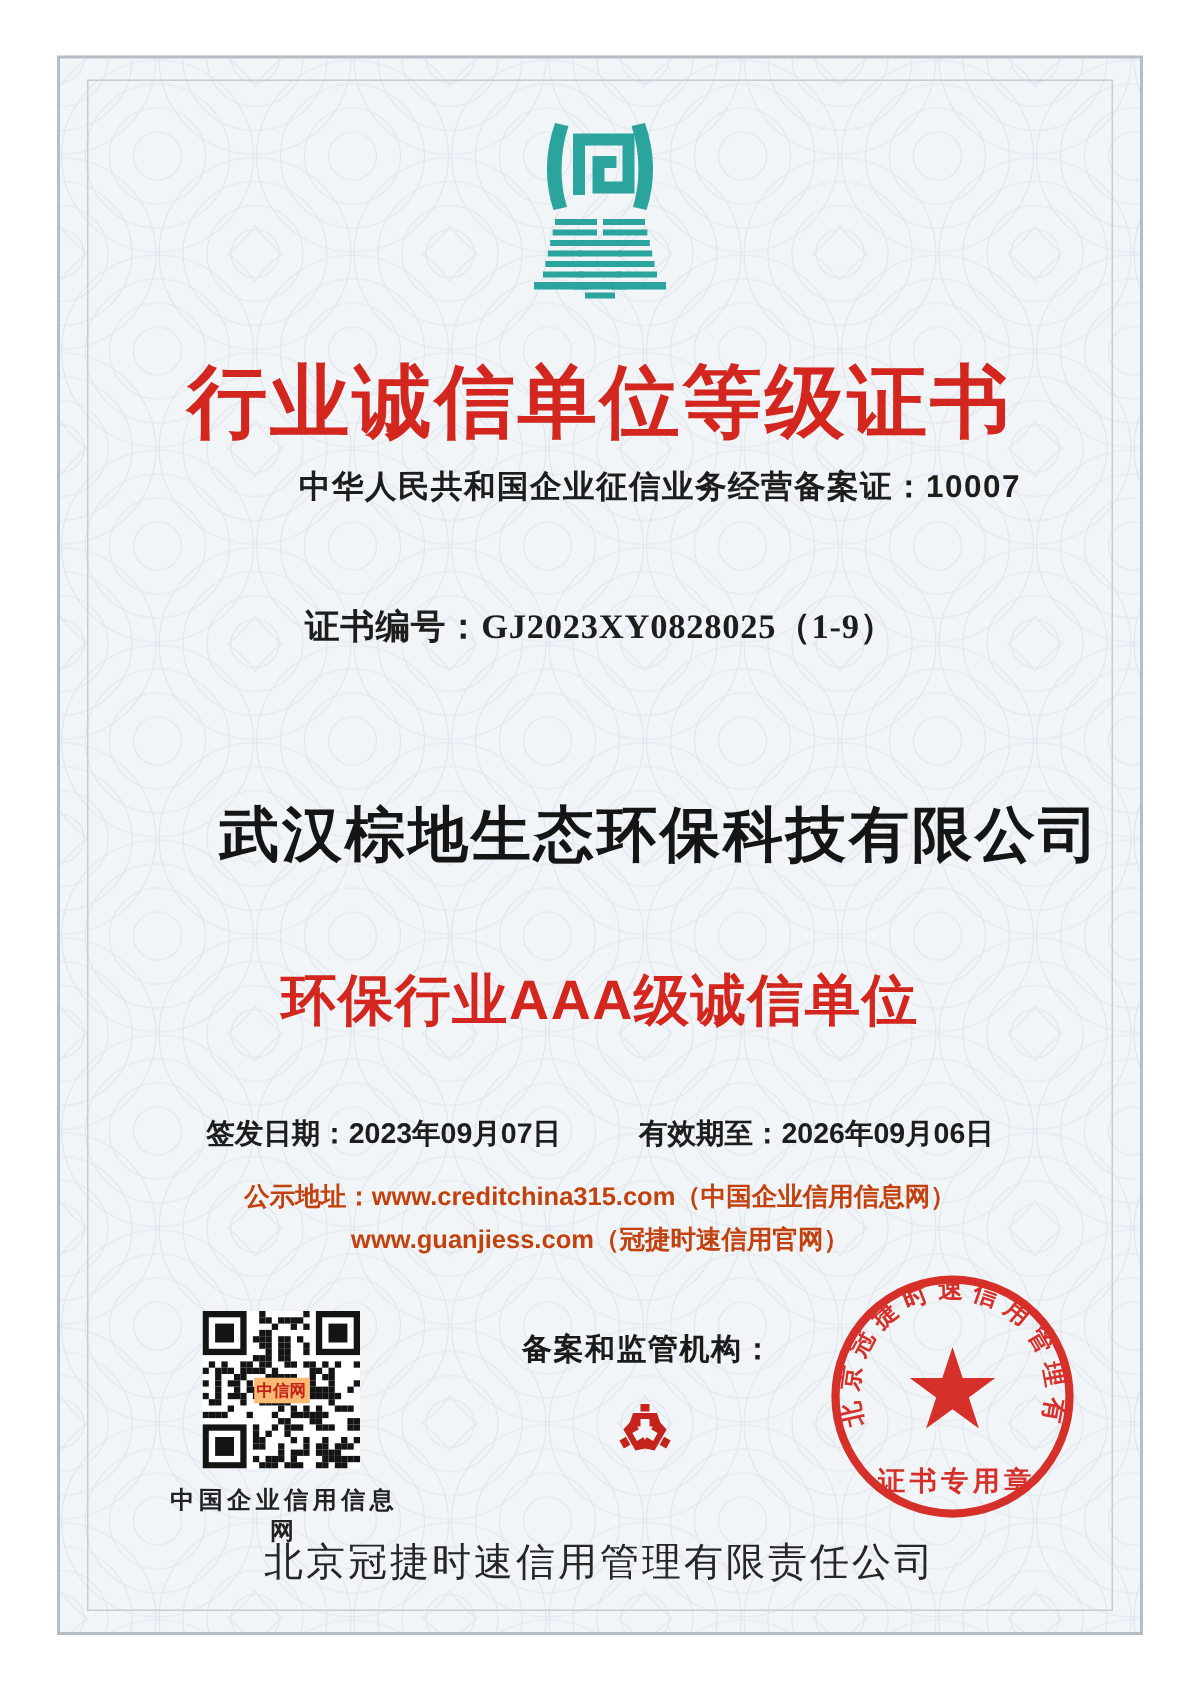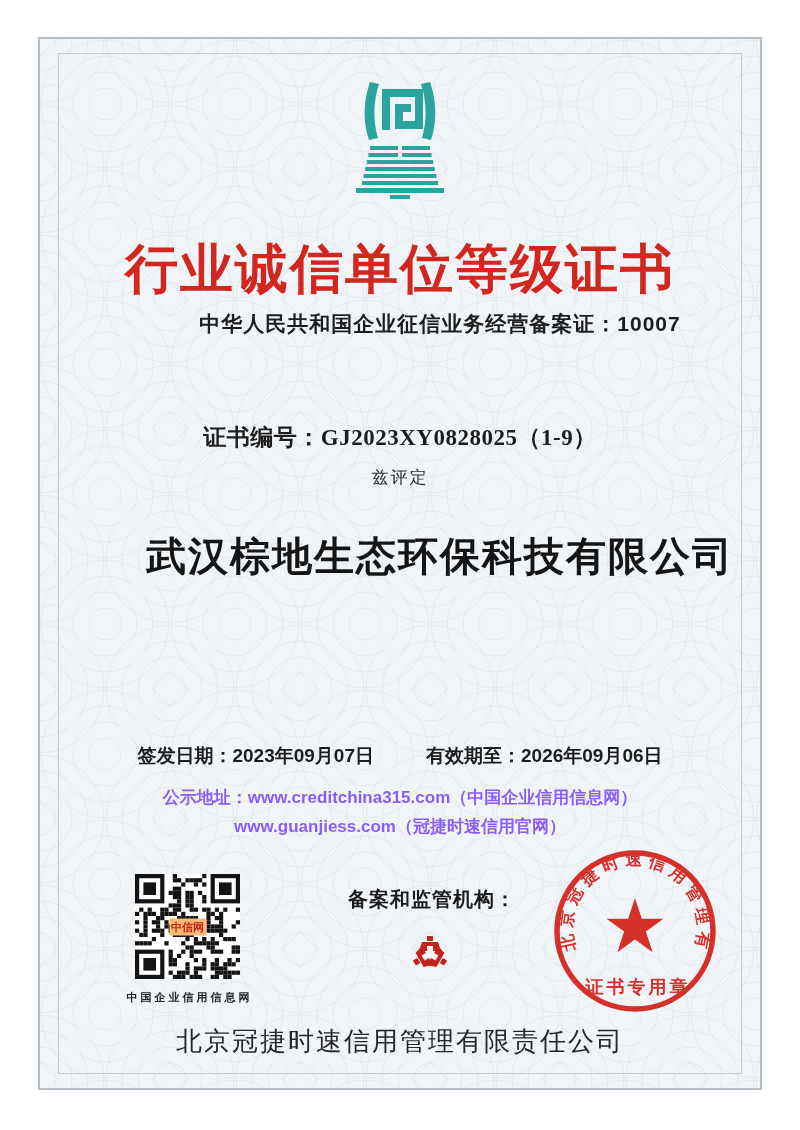--- a/index.html
+++ b/index.html
@@ -18,41 +18,41 @@
   }
   .abs-center{position:absolute;left:0;width:800px;text-align:center;}
   .logo-wrap{position:absolute;left:340px;top:80px;width:120px;height:120px;}
   .title{
     top:242px;font-size:53px;font-weight:900;color:#d2261f;
     letter-spacing:2px;line-height:1;
   }
   .subtitle{top:310px;font-size:21px;font-weight:700;color:#1d1d1d;letter-spacing:1px;margin-left:40px;}
   .certno{
     top:402px;font-size:23px;font-weight:700;color:#1d1d1d;
-    font-family:"Liberation Serif",serif;letter-spacing:.5px;margin-top:20px;
+    font-family:"Liberation Serif",serif;letter-spacing:.5px;
   }
   .hereby{top:466px;font-size:17px;color:#2a2a2a;font-family:"Liberation Serif",serif;letter-spacing:2px;}
   .company{
     top:529px;font-size:40px;font-weight:600;color:#151515;
     font-family:"Liberation Serif",serif;letter-spacing:2px;margin-left:40px;
   }
   .rating{top:642px;font-size:37px;font-weight:800;color:#d2261f;letter-spacing:1px;}
   .dates{top:743px;font-size:19px;font-weight:700;color:#1d1d1d;}
   .dates .gap{display:inline-block;width:52px;}
-  .urls{top:783px;font-size:17px;font-weight:700;color:#8b5cf6;line-height:29px;}
+  .urls{top:783px;font-size:17px;font-weight:700;color:#c2410c;line-height:29px;}
   .qr-block{position:absolute;left:135px;top:874px;width:105px;height:105px;background:#fff;}
   .qr-block svg{display:block;width:105px;height:105px;}
   .qr-center-label{
     position:absolute;left:50%;top:50%;transform:translate(-50%,-50%);
     background:#fdba74;color:#c22018;font-size:11px;font-weight:700;
     font-family:"Liberation Serif",serif;padding:1px 2px;white-space:nowrap;
   }
   .qr-caption{
     position:absolute;left:107px;top:990px;width:165px;text-align:center;
-    font-size:11px;font-weight:700;color:#222;letter-spacing:3px;
+    font-size:16px;font-weight:700;color:#222;letter-spacing:3px;
     font-family:"Liberation Serif",serif;
   }
   .regulator{
     top:886px;font-size:20px;font-weight:600;color:#1b1b1b;
     font-family:"Liberation Serif",serif;letter-spacing:1px;
     transform:translateX(32px);
   }
   .pbc-row{
     position:absolute;left:0;top:932px;width:800px;display:flex;
     justify-content:center;align-items:center;transform:translateX(30px);gap:12px;
@@ -148,22 +148,22 @@
     </svg>
   </div>
 
   <div class="abs-center title">行业诚信单位等级证书</div>
   <div class="abs-center subtitle">中华人民共和国企业征信业务经营备案证：10007</div>
 
   <div class="abs-center certno">
     <span>证书编号：</span><span>GJ2023XY0828025（1-9）</span>
   </div>
 
-  <div class="abs-center hereby">兹评定</div>
   <div class="abs-center company">武汉棕地生态环保科技有限公司</div>
+  <div class="abs-center rating">环保行业AAA级诚信单位</div>
 
   <div class="abs-center dates">
     <span>签发日期：</span><span>2023年09月07日</span><span class="gap"></span><span>有效期至：</span><span>2026年09月06日</span>
   </div>
 
   <div class="abs-center urls">
     <div><span>公示地址：</span><span>www.creditchina315.com（中国企业信用信息网）</span></div>
     <div>www.guanjiess.com（冠捷时速信用官网）</div>
   </div>
 

